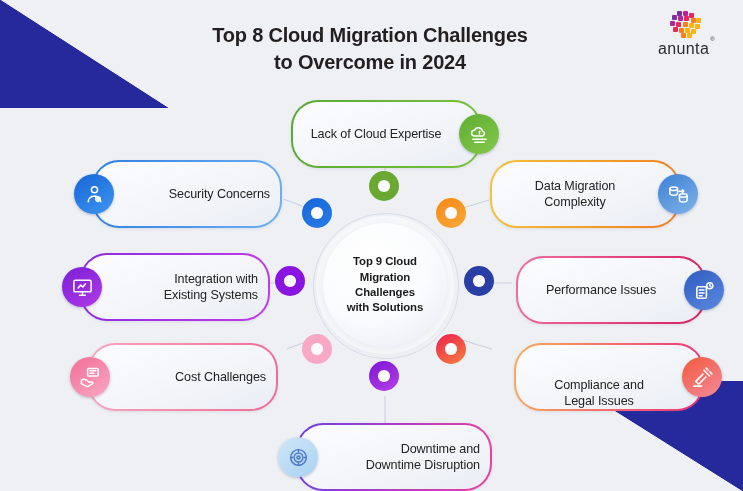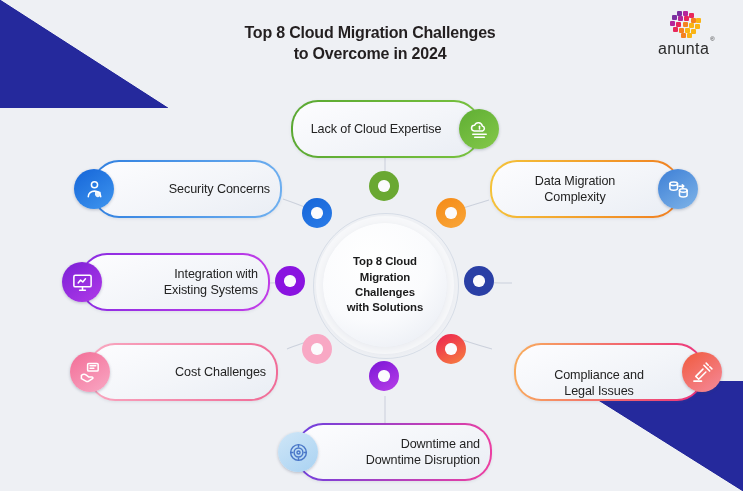--- a/index.html
+++ b/index.html
@@ -16,21 +16,21 @@
   .wedge{position:absolute;}
   .wedge-tl{top:0;left:0;width:168px;height:108px;
     background:linear-gradient(to bottom left, transparent 49.6%, #25299c 50%);}
   .wedge-br{right:0;bottom:0;width:175px;height:110px;
     background:linear-gradient(to top right, transparent 49.6%, #25299c 50%);}
 
   
   .title{
     position:absolute;left:120px;top:22px;width:500px;
     text-align:center;color:#231f20;font-weight:bold;
-    font-size:16px;line-height:1.33;letter-spacing:-0.2px;
+    font-size:20px;line-height:1.33;letter-spacing:-0.2px;
   }
   .title .l2{display:block;}
 
   
   .logo{position:absolute;right:17px;top:9px;width:80px;text-align:center;}
   .logo-mark{width:44px;height:30px;margin:0 auto;display:block;}
   .logo-text{
     font-size:16px;color:#2b2b2b;letter-spacing:0.4px;
     margin-top:1px;font-weight:400;position:relative;display:inline-block;
   }
@@ -57,21 +57,21 @@
   .arcs{position:absolute;left:0;top:0;width:743px;height:491px;}
 
   
   .donut{position:absolute;border-radius:50%;display:flex;
          align-items:center;justify-content:center;}
   .donut::after{content:"";display:block;width:38%;height:38%;
          border-radius:50%;background:#fbfbfd;}
 
   
   .pill{
-    position:absolute;height:58px;border-radius:27px;
+    position:absolute;height:68px;border-radius:27px;
     display:flex;align-items:center;
     background:linear-gradient(160deg,#fdfdff 0%,#f3f5f9 55%,#e9edf4 100%);
     box-shadow:0 1px 3px rgba(90,105,135,.13);
     box-sizing:border-box;
   }
   .pill-label{
     font-size:12.6px;color:#232323;line-height:1.28;
     letter-spacing:-0.1px;width:100%;
   }
   .pill.icon-left .pill-label{text-align:right;padding-left:30px;padding-right:10px;}
@@ -136,21 +136,21 @@
       <path d="M385 423 C 385 410, 385 404, 385 396"></path>
       <path d="M287 349 C 303 343, 313 340, 321 336"></path>
       <path d="M258 283 C 275 283, 283 283, 291 282"></path>
       <path d="M283 199 C 300 205, 311 209, 320 213"></path>
     </g>
   </svg>
 
   <div class="hub-ring"></div>
   <div class="hub">
     <div class="hub-text">
-      <div>Top 8 Cloud</div>
+      <div>Top 9 Cloud</div>
       <div>Migration</div>
       <div>Challenges</div>
       <div>with Solutions</div>
     </div>
   </div>
 
   <div class="donut" style="left: 369px; top: 171px; width: 30px; height: 30px; background: linear-gradient(150deg, rgb(106, 168, 50), rgb(106, 168, 50));"></div>
   <div class="donut" style="left: 436px; top: 198px; width: 30px; height: 30px; background: linear-gradient(150deg, rgb(245, 138, 22), rgb(249, 167, 58));"></div>
   <div class="donut" style="left: 464px; top: 266px; width: 30px; height: 30px; background: linear-gradient(150deg, rgb(42, 63, 165), rgb(42, 63, 165));"></div>
   <div class="donut" style="left: 436px; top: 334px; width: 30px; height: 30px; background: linear-gradient(150deg, rgb(236, 32, 80), rgb(247, 129, 63));"></div>
@@ -182,20 +182,33 @@
       <svg viewBox="0 0 24 24" fill="none" stroke="#ffffff" stroke-width="1.6" stroke-linecap="round" stroke-linejoin="round">
         <ellipse cx="7" cy="6" rx="4" ry="1.8"></ellipse>
           <path d="M3 6v5c0 1 1.8 1.8 4 1.8s4-.8 4-1.8V6"></path>
         <ellipse cx="17" cy="13" rx="4" ry="1.8"></ellipse>
           <path d="M13 13v5c0 1 1.8 1.8 4 1.8s4-.8 4-1.8v-5"></path>
         <path d="M12.5 8.5h4M16 7l1.5 1.5L16 10"></path>
       </svg>
     </div>
   </div>
 
+  <div class="pill icon-right" style="left: 516px; top: 256px; width: 190px; border: 2px solid transparent; background-image: linear-gradient(160deg, rgb(253, 253, 255) 0%, rgb(243, 245, 249) 55%, rgb(233, 237, 244) 100%), linear-gradient(100deg, rgb(240, 111, 160), rgb(214, 31, 94)); background-origin: border-box; background-clip: padding-box, border-box;">
+    <div class="pill-label">
+      <span>Performance Issues</span>
+    </div>
+    <div class="badge right" style="background: linear-gradient(145deg, rgb(47, 91, 191), rgb(91, 138, 224));">
+      <svg viewBox="0 0 24 24" fill="none" stroke="#ffffff" stroke-width="1.6" stroke-linecap="round" stroke-linejoin="round">
+        <rect x="4" y="8" width="10" height="12" rx="1.5"></rect>
+        <path d="M6.5 11.5h5M6.5 14.5h5M6.5 17.5h3"></path>
+        <circle cx="17.5" cy="7" r="3.2"></circle>
+          <path d="M17.5 5.4V7l1.1 1.1"></path>
+      </svg>
+    </div>
+  </div>
 
   <div class="pill icon-right" style="left: 514px; top: 343px; width: 190px; border: 2px solid transparent; background-image: linear-gradient(160deg, rgb(253, 253, 255) 0%, rgb(243, 245, 249) 55%, rgb(233, 237, 244) 100%), linear-gradient(100deg, rgb(249, 174, 92), rgb(236, 45, 126)); background-origin: border-box; background-clip: padding-box, border-box; align-items: flex-end;">
     <div class="pill-label">
       <div>Compliance and</div>
       <div>Legal Issues</div>
     </div>
     <div class="badge right" style="background: linear-gradient(145deg, rgb(240, 90, 60), rgb(245, 138, 156));">
       <svg viewBox="0 0 24 24" fill="none" stroke="#ffffff" stroke-width="1.6" stroke-linecap="round" stroke-linejoin="round">
         <path d="M13.5 4.5l6 6"></path>
           <path d="M15.8 2.2l2.2 2.2M19.6 6l2.2 2.2"></path>

